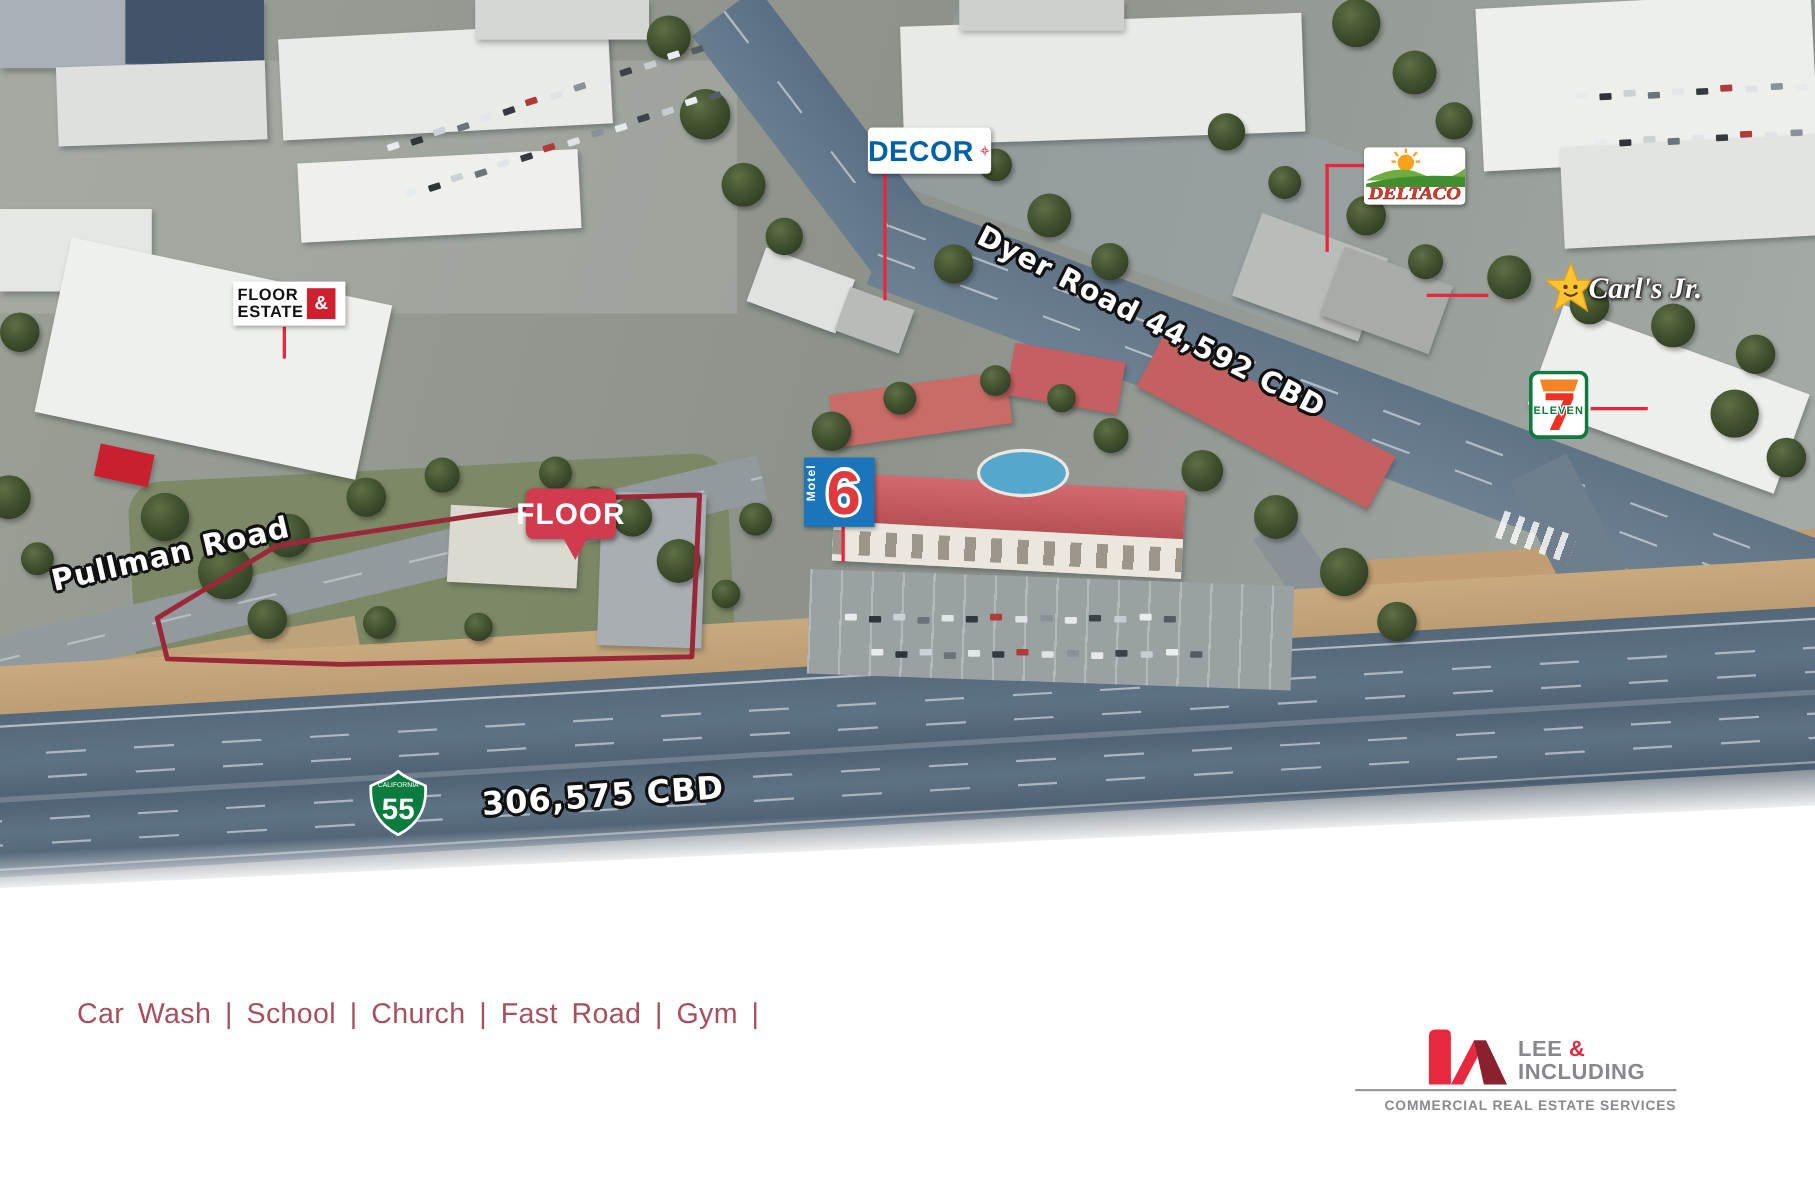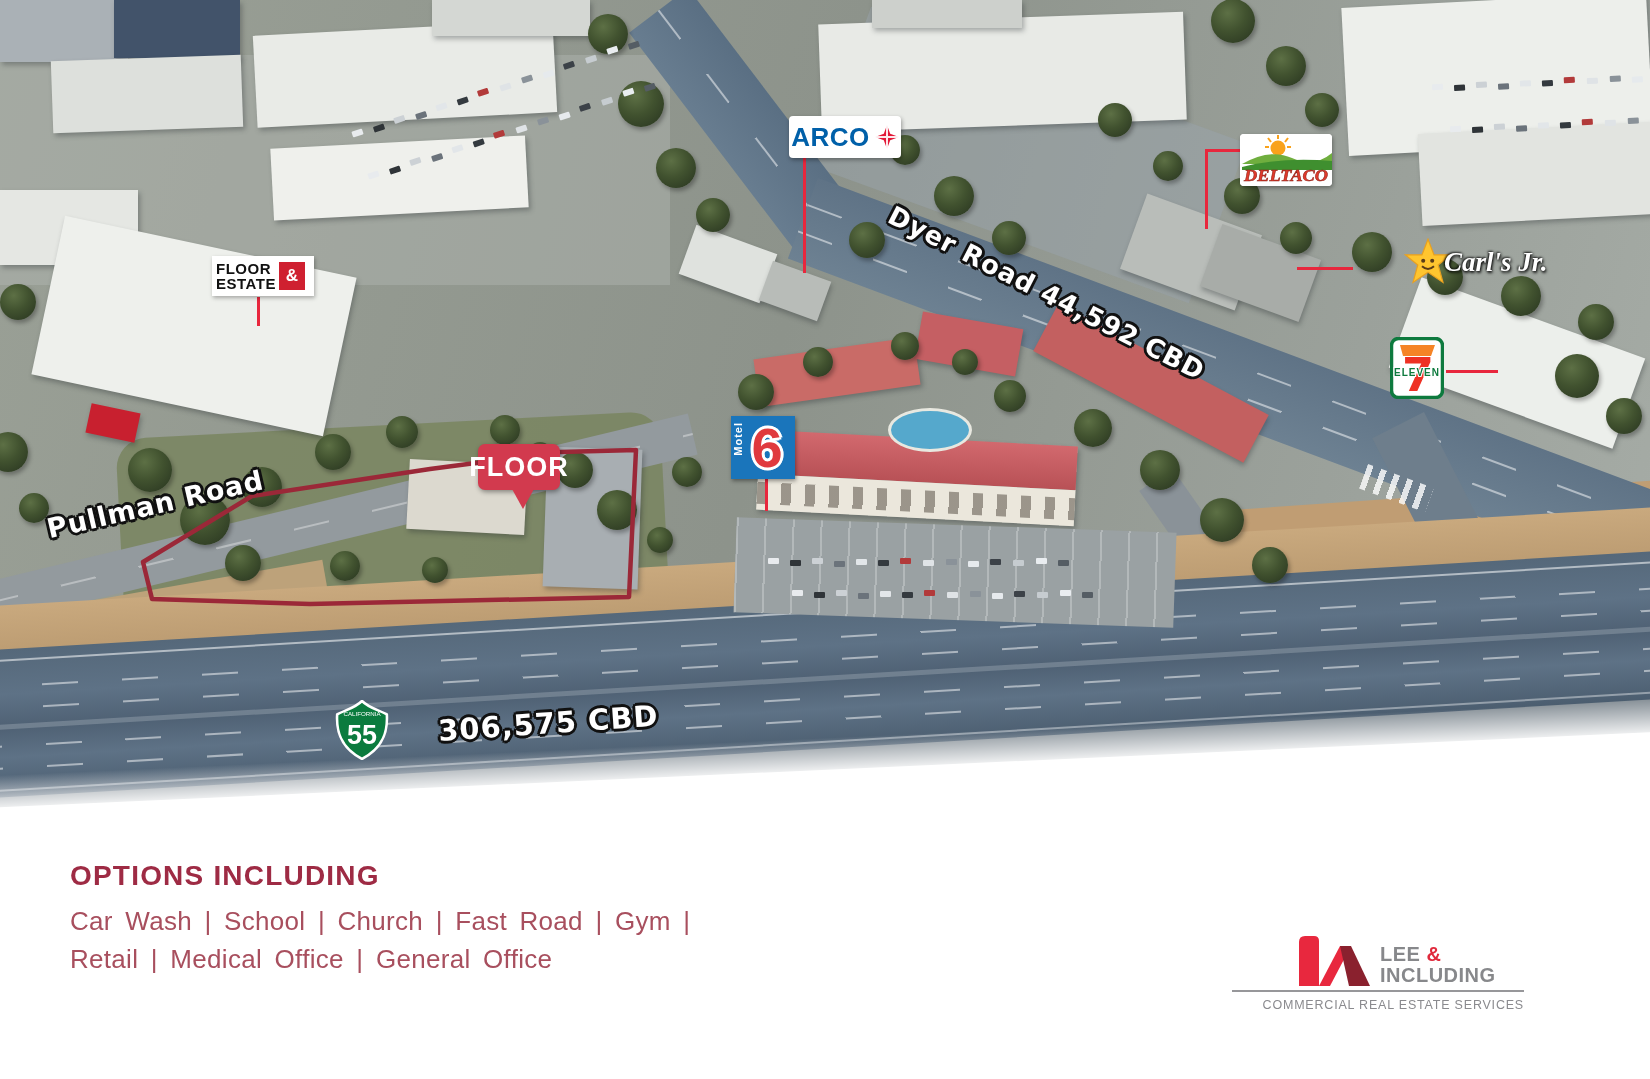--- a/index.html
+++ b/index.html
@@ -62,21 +62,21 @@
   .f-opt{position:absolute;left:70px;font-size:26px;color:#a84f5e;letter-spacing:.3px;
       word-spacing:5px}
   .f-addr{position:absolute;left:70px;top:992px;font-size:17.5px;color:#98979c;letter-spacing:.2px}
   .lee{position:absolute;left:1232px;top:930px;width:295px}
   .lee .row{position:absolute;left:64px;top:6px;display:flex;align-items:flex-start}
   .lee .names{margin-left:6px;line-height:21px;font-weight:800;color:#87888b;
       font-size:20px;letter-spacing:.5px;margin-top:8px}
   .lee .amp{color:#e0293c}
   .lee .rule{position:absolute;left:0;top:60px;width:292px;height:2px;background:#97979a}
   .lee .tag{position:absolute;left:0;top:68px;width:292px;text-align:right;font-size:12.5px;
-      font-weight:normal;letter-spacing:.8px;color:#8a8a8e}
+      font-weight:bold;letter-spacing:.8px;color:#8a8a8e}
 </style>
 </head>
 <body>
 
 <div class="canvas">
 
   <div class="aerial">
 
     <div id="patches" class="abs lyr1" style="inset:0">
         <div style="position: absolute; left: 0px; top: 55px; width: 670px; height: 230px; background: rgb(178, 182, 177); opacity: 0.45; border-radius: 0px; transform: rotate(0deg);"></div>
@@ -232,21 +232,21 @@
     <div class="maplabel" style="left:44px;top:514px;font-size:27px;transform:rotate(-13deg)">Pullman Road</div>
     <div class="maplabel" style="left:437px;top:714px;font-size:29px;transform:rotate(-4deg)">306,575 CBD</div>
 
     <svg class="logo" style="left:334px;top:700px" width="56" height="60" viewBox="0 0 54 58">
       <path d="M27,1 C20,8 10,10 3,14 C2,30 6,46 27,57 C48,46 52,30 51,14 C44,10 34,8 27,1 Z" fill="#0b7b3e" stroke="#fff" stroke-width="2.5"></path>
       <text x="27" y="15" font-size="6" fill="#fff" text-anchor="middle" font-family="Liberation Sans">CALIFORNIA</text>
       <text x="27" y="43" font-size="26" font-weight="bold" fill="#fff" text-anchor="middle" font-family="Liberation Sans">55</text>
     </svg>
 
     <div class="logo whitebox arco">
-      <span>ARCO</span>
+      <span>DECOR</span>
       <svg width="24" height="24" viewBox="0 0 24 24">
         <path fill="#e31837" d="M12 0 L15.2 8.8 L24 12 L15.2 15.2 L12 24 L8.8 15.2 L0 12 L8.8 8.8 Z"></path>
         <path fill="#fff" d="M11 0 h2 v24 h-2 Z M0 11 h24 v2 h-24 Z" opacity=".9"></path>
       </svg>
     </div>
 
     <svg class="logo whitebox" style="left:1240px;top:134px" width="92" height="52" viewBox="0 0 92 52">
       <rect width="92" height="52" fill="#fff"></rect>
       <g stroke="#f9a21b" stroke-width="2">
         <line x1="38" y1="1" x2="38" y2="5"></line>
@@ -291,23 +291,21 @@
       <div class="amp">&amp;</div>
     </div>
 
     <div class="logo site">FLOOR</div>
   </div>
 
   <div class="whitefade"></div>
   <div class="whitecut"></div>
 
   <div class="footer">
-    <div class="f-head">OPTIONS INCLUDING</div>
     <div class="f-opt" style="top:906px">Car Wash | School | Church | Fast Road | Gym |</div>
-    <div class="f-opt" style="top:944px">Retail | Medical Office | General Office</div>
 
     <div class="lee">
       <svg class="abs" style="left:62px;top:4px" width="78" height="54" viewBox="0 0 78 54">
         <path d="M5,8 Q5,2 11,2 L20,2 Q25,2 25,7 L25,52 L5,52 Z" fill="#e8283e"></path>
         <path d="M25,52 L46,12 L57,12 L36,52 Z" fill="#e8283e"></path>
         <path d="M46,12 L57,12 L76,52 L55,52 Z" fill="#8a212e"></path>
       </svg>
       <div class="row">
         <div class="names" style="margin-left:84px">
           <div>

